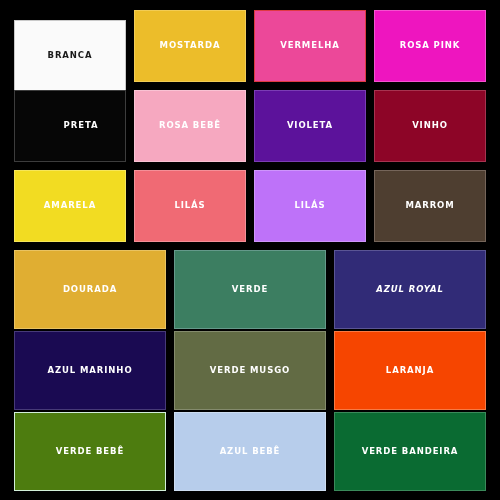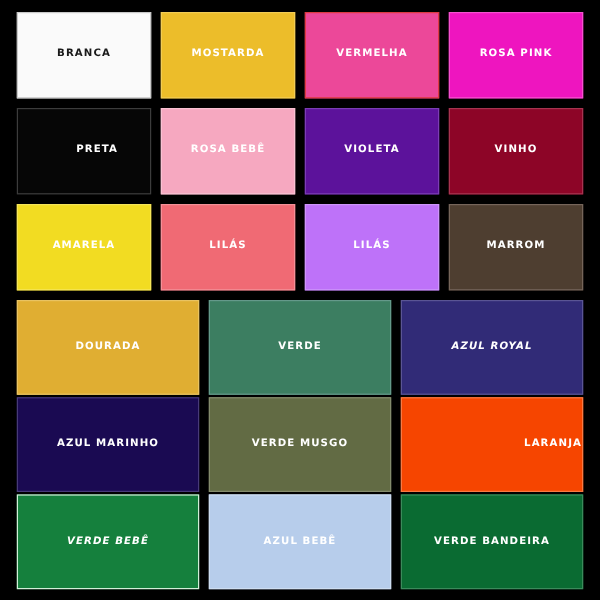--- a/index.html
+++ b/index.html
@@ -68,21 +68,21 @@
     line-height: 1.1;
     white-space: nowrap;
     user-select: none;
   }
 </style>
 </head>
 <body>
 
 <div id="palette-board" style="background: rgb(0, 0, 0);">
     <div class="swatch-row row-4col">
-      <div class="swatch" style="background-color: rgb(250, 250, 250); border-color: rgb(201, 201, 201);">
+      <div class="swatch" style="background-color: rgb(250, 250, 250); border-color: rgb(201, 201, 201); margin-top: 10px;">
         <span class="swatch-label" style="color: rgb(26, 26, 26);">BRANCA</span>
       </div>
       <div class="swatch" style="background-color: rgb(236, 189, 42); border-color: rgb(242, 204, 85);">
         <span class="swatch-label" style="color: rgb(255, 255, 255);">MOSTARDA</span>
       </div>
       <div class="swatch" style="background-color: #ec4899; border-color: rgb(222, 58, 66);">
         <span class="swatch-label" style="color: rgb(255, 255, 255);">VERMELHA</span>
       </div>
       <div class="swatch" style="background-color: rgb(238, 21, 191); border-color: rgb(244, 82, 207);">
         <span class="swatch-label" style="color: rgb(255, 255, 255);">ROSA PINK</span>
@@ -127,26 +127,26 @@
         <span class="swatch-label" style="color: rgb(255, 255, 255);">AZUL ROYAL</span>
       </div>
     </div>
     <div class="swatch-row row-3col">
       <div class="swatch" style="background-color: rgb(26, 10, 82); border-color: rgb(71, 58, 120);">
         <span class="swatch-label" style="color: rgb(255, 255, 255);">AZUL MARINHO</span>
       </div>
       <div class="swatch" style="background-color: rgb(98, 107, 68); border-color: rgb(132, 139, 109);">
         <span class="swatch-label" style="color: rgb(255, 255, 255);">VERDE MUSGO</span>
       </div>
-      <div class="swatch" style="background-color: rgb(246, 69, 0); border-color: rgb(248, 122, 68); justify-content: flex-end;">
+      <div class="swatch" style="background-color: rgb(246, 69, 0); border-color: rgb(248, 122, 68);">
         <span class="swatch-label" style="color: rgb(255, 255, 255);">LARANJA</span>
       </div>
     </div>
     <div class="swatch-row row-3col">
-      <div class="swatch" style="background-color: #15803d; border-color: rgb(210, 239, 217); font-style: italic;">
+      <div class="swatch" style="background-color: #4d7c0f; border-color: rgb(210, 239, 217);">
         <span class="swatch-label" style="color: rgb(255, 255, 255);">VERDE BEBÊ</span>
       </div>
       <div class="swatch" style="background-color: rgb(183, 205, 235); border-color: rgb(205, 221, 241);">
         <span class="swatch-label" style="color: rgb(255, 255, 255);">AZUL BEBÊ</span>
       </div>
       <div class="swatch" style="background-color: rgb(10, 107, 50); border-color: rgb(59, 138, 91);">
         <span class="swatch-label" style="color: rgb(255, 255, 255);">VERDE BANDEIRA</span>
       </div>
     </div>
   </div>

